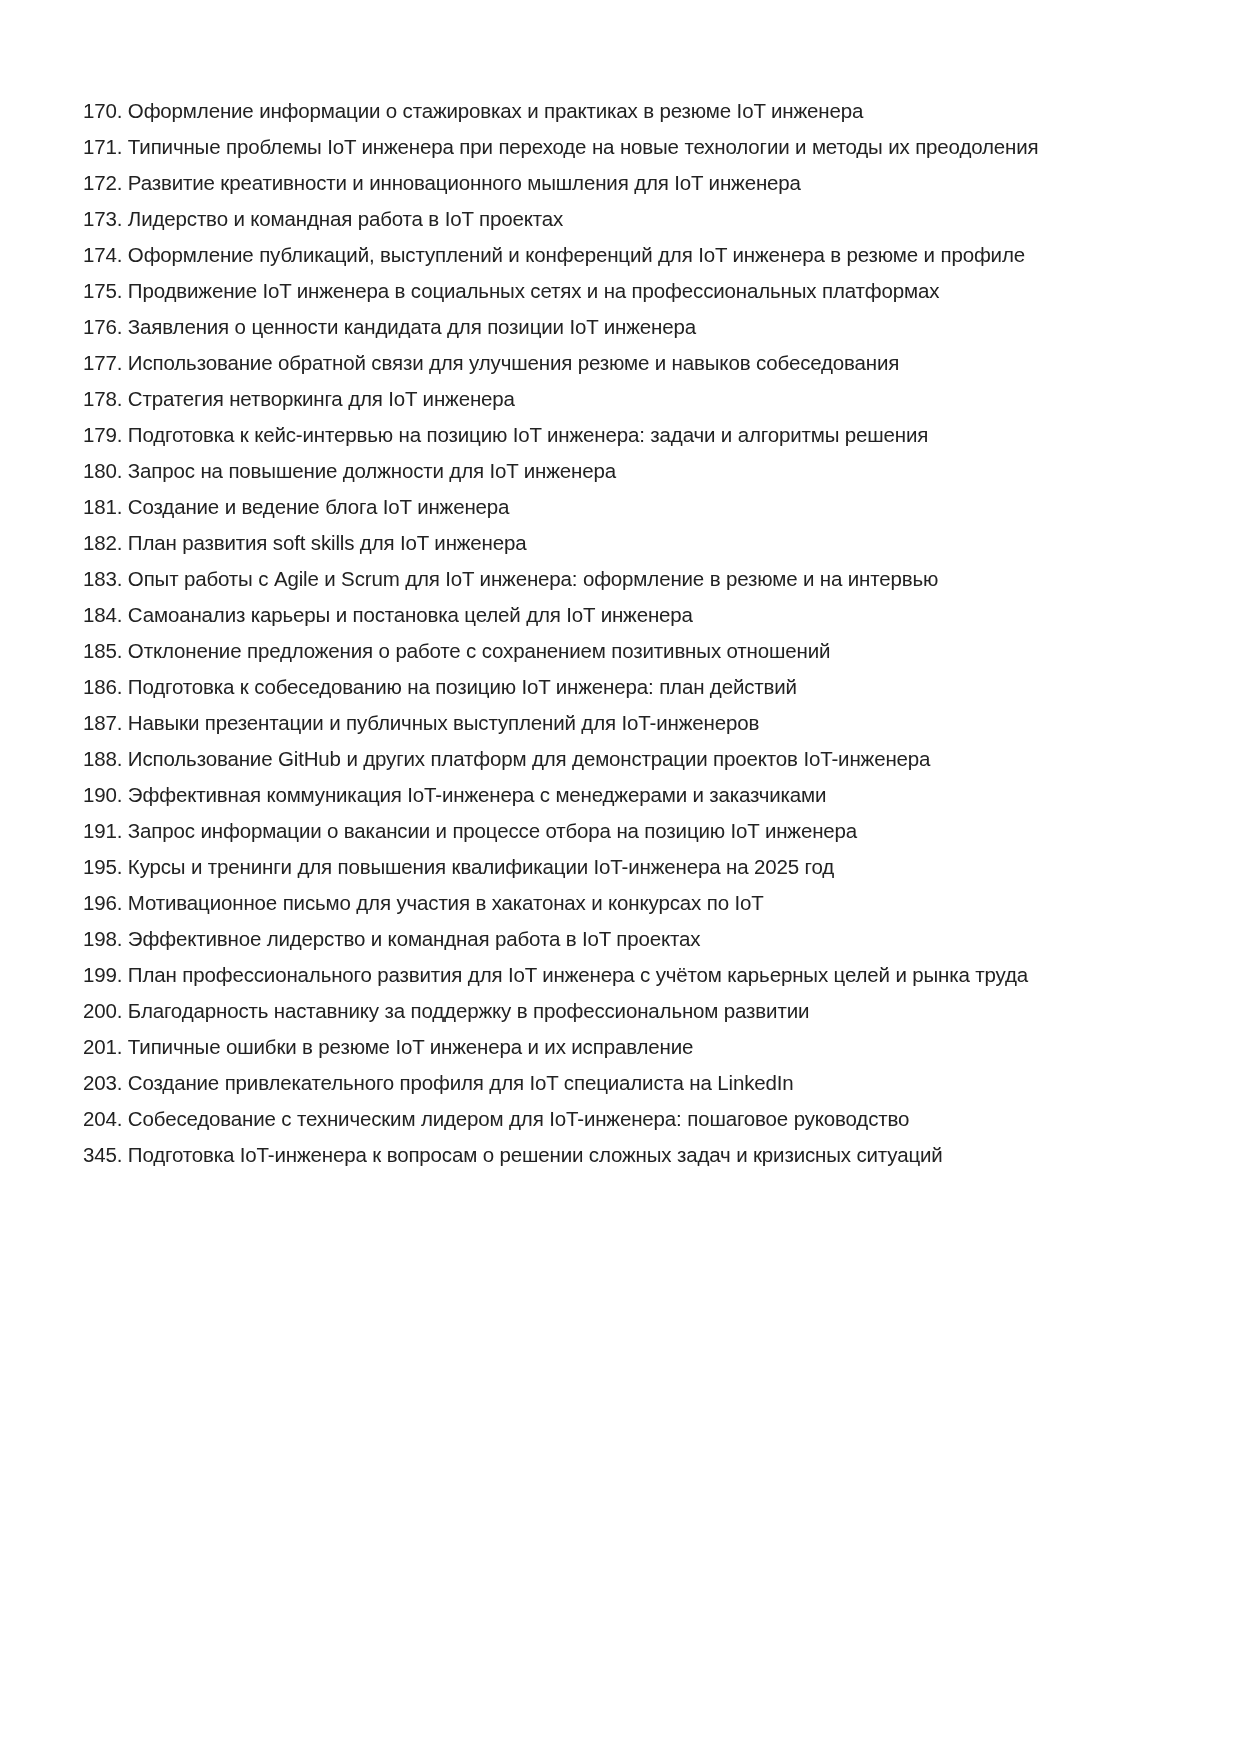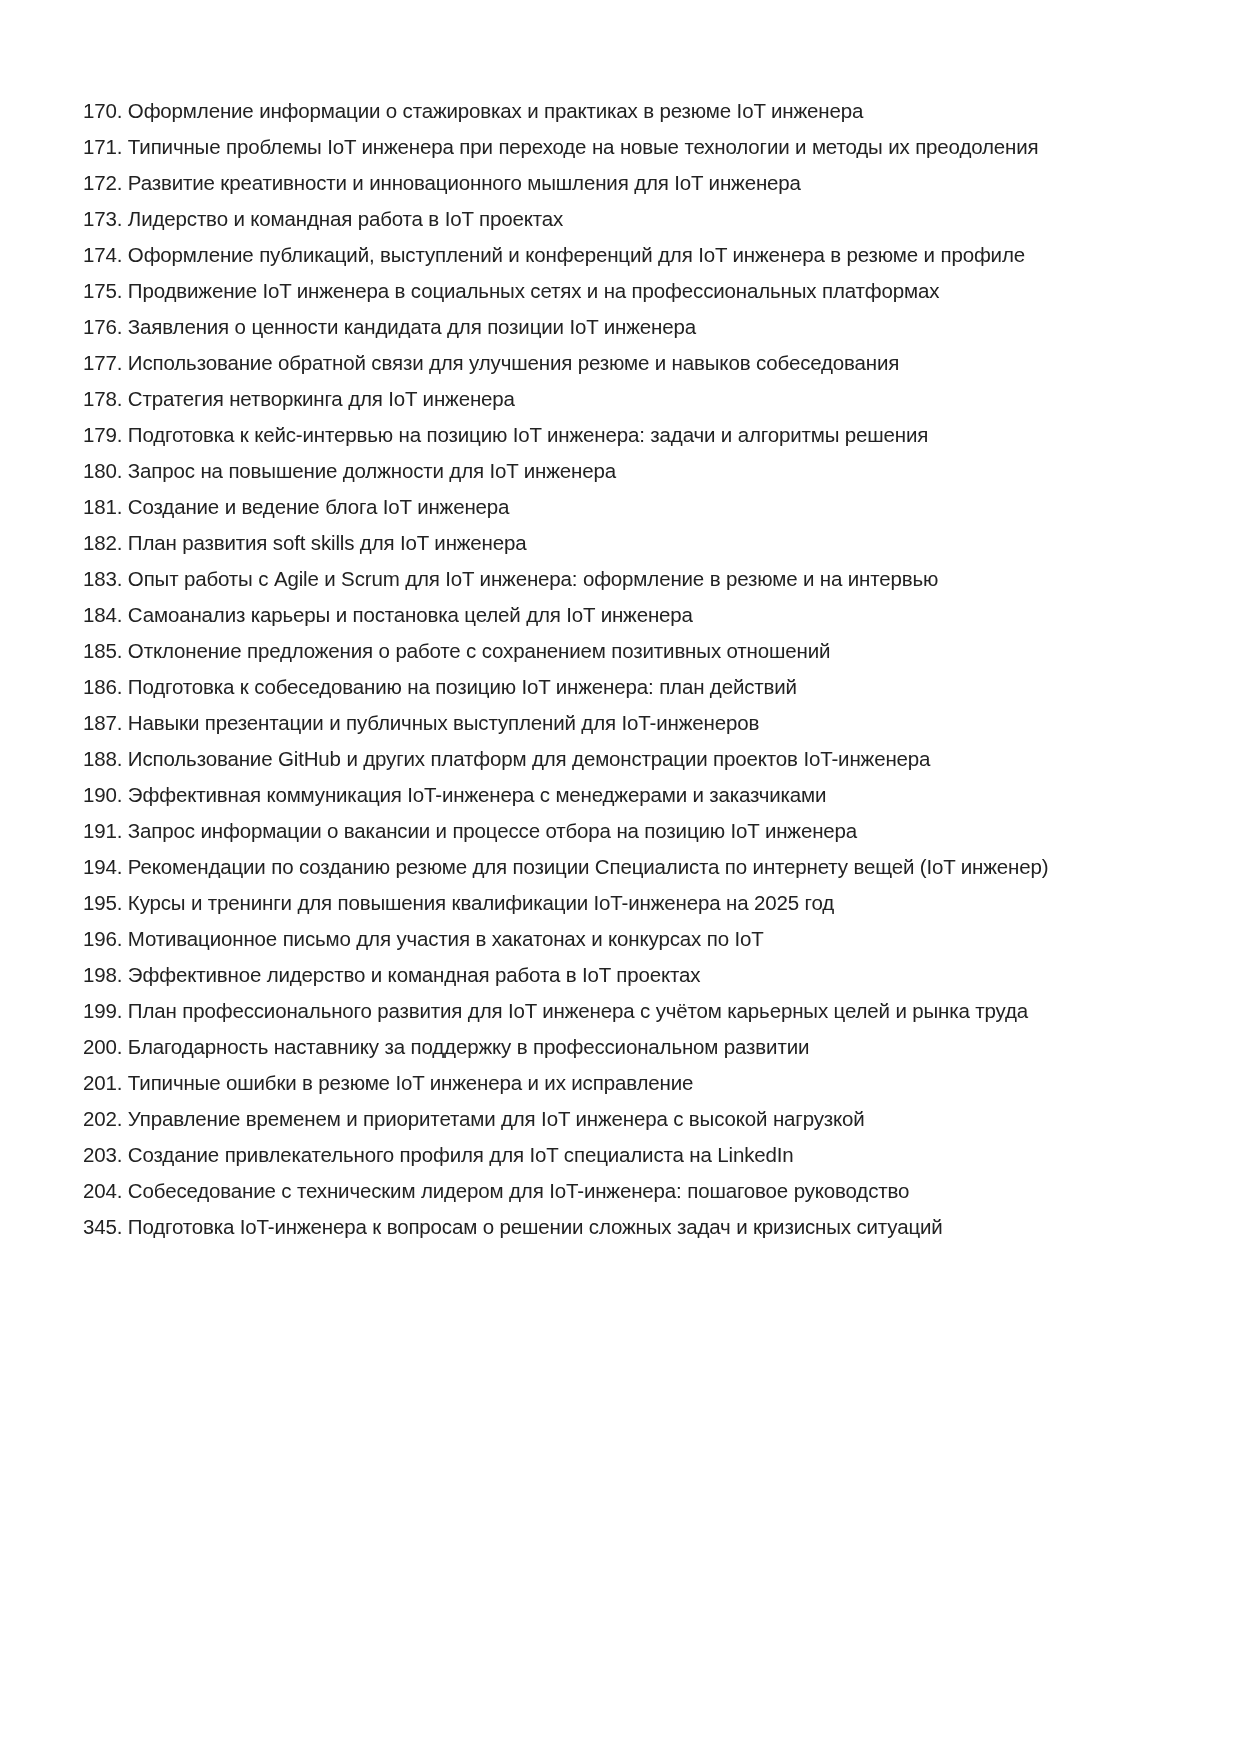--- a/index.html
+++ b/index.html
@@ -48,24 +48,22 @@
   <p class="item"><span>181.</span> <span>Создание и ведение блога IoT инженера</span></p>
   <p class="item"><span>182.</span> <span>План развития soft skills для IoT инженера</span></p>
   <p class="item"><span>183.</span> <span>Опыт работы с Agile и Scrum для IoT инженера: оформление в резюме и на интервью</span></p>
   <p class="item"><span>184.</span> <span>Самоанализ карьеры и постановка целей для IoT инженера</span></p>
   <p class="item"><span>185.</span> <span>Отклонение предложения о работе с сохранением позитивных отношений</span></p>
   <p class="item"><span>186.</span> <span>Подготовка к собеседованию на позицию IoT инженера: план действий</span></p>
   <p class="item"><span>187.</span> <span>Навыки презентации и публичных выступлений для IoT-инженеров</span></p>
   <p class="item"><span>188.</span> <span>Использование GitHub и других платформ для демонстрации проектов IoT-инженера</span></p>
   <p class="item"><span>190.</span> <span>Эффективная коммуникация IoT-инженера с менеджерами и заказчиками</span></p>
   <p class="item"><span>191.</span> <span>Запрос информации о вакансии и процессе отбора на позицию IoT инженера</span></p>
-  <p class="item"><span>194.</span> <span>Рекомендации по созданию резюме для позиции Специалиста по интернету вещей (IoT инженер)</span></p>
   <p class="item"><span>195.</span> <span>Курсы и тренинги для повышения квалификации IoT-инженера на 2025 год</span></p>
   <p class="item"><span>196.</span> <span>Мотивационное письмо для участия в хакатонах и конкурсах по IoT</span></p>
   <p class="item"><span>198.</span> <span>Эффективное лидерство и командная работа в IoT проектах</span></p>
   <p class="item"><span>199.</span> <span>План профессионального развития для IoT инженера с учётом карьерных целей и рынка труда</span></p>
   <p class="item"><span>200.</span> <span>Благодарность наставнику за поддержку в профессиональном развитии</span></p>
   <p class="item"><span>201.</span> <span>Типичные ошибки в резюме IoT инженера и их исправление</span></p>
-  <p class="item"><span>202.</span> <span>Управление временем и приоритетами для IoT инженера с высокой нагрузкой</span></p>
   <p class="item"><span>203.</span> <span>Создание привлекательного профиля для IoT специалиста на LinkedIn</span></p>
   <p class="item"><span>204.</span> <span>Собеседование с техническим лидером для IoT-инженера: пошаговое руководство</span></p>
   <p class="item"><span>345.</span> <span>Подготовка IoT-инженера к вопросам о решении сложных задач и кризисных ситуаций</span></p>
 </div>
 
 </body></html>

